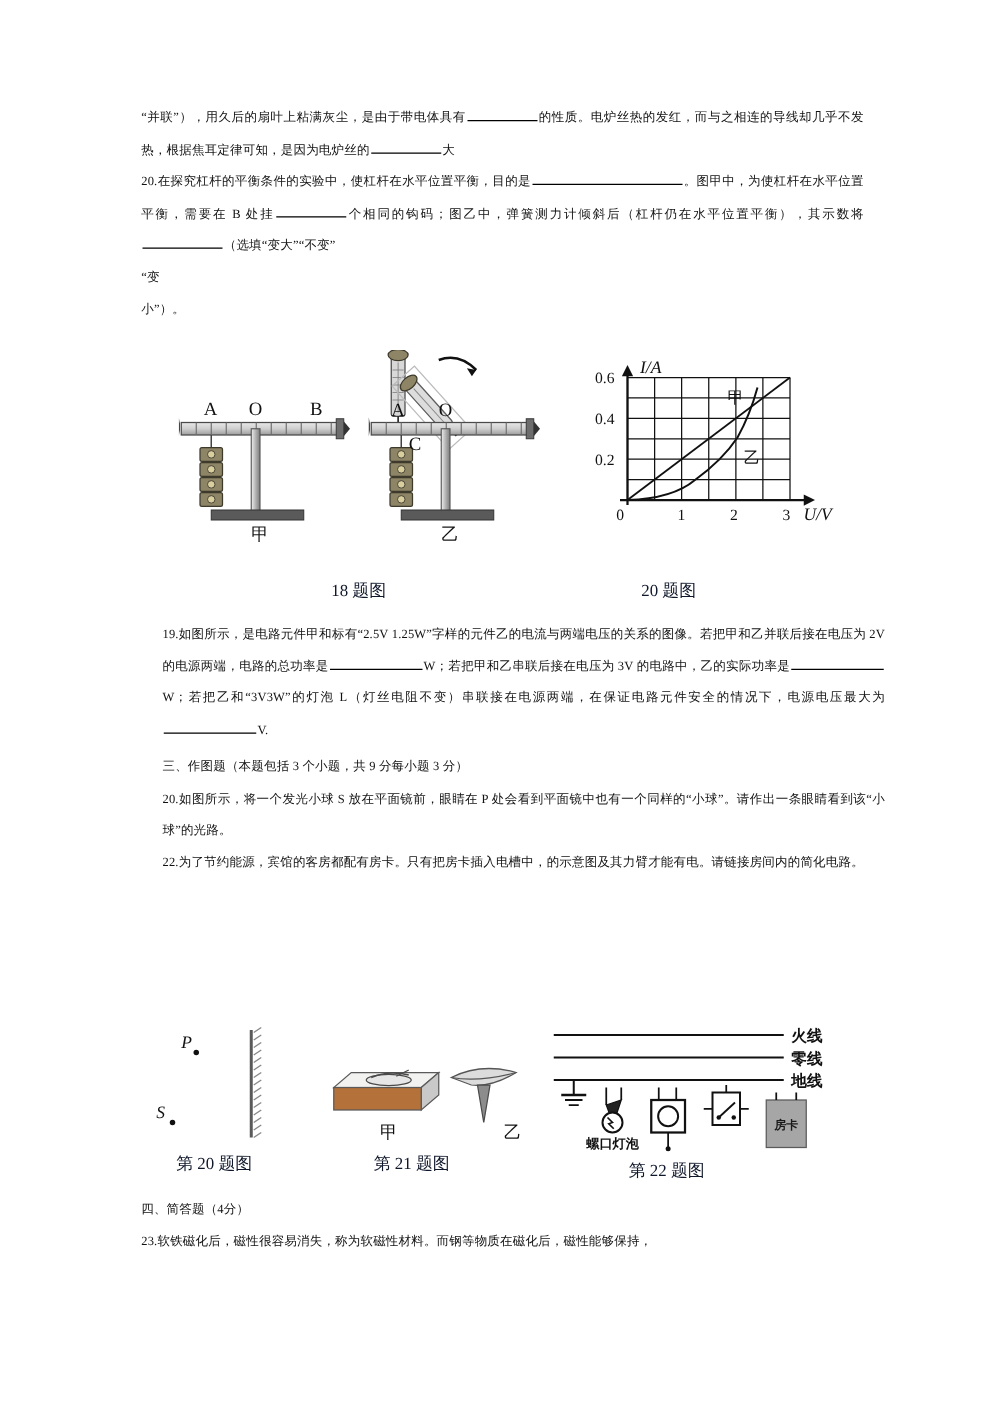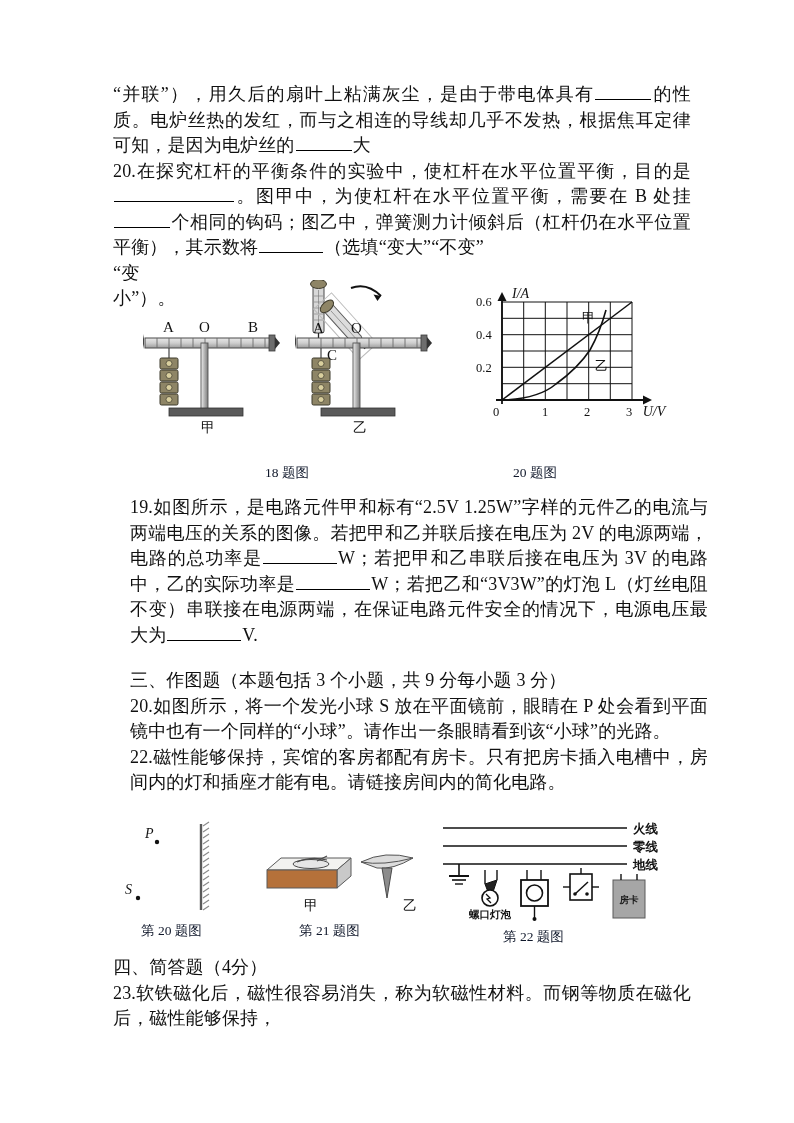--- a/index.html
+++ b/index.html
@@ -22,29 +22,29 @@
     height: 1123px;
     background: #fff;
   }
   .content {
     position: absolute;
     left: 113px;
     top: 82px;
     width: 578px;
   }
   .para {
-    font-size: 18px;
+    font-size: 10px;
     line-height: 25.5px;
     letter-spacing: 0.15px;
     text-align: justify;
     margin: 0;
     color: #111;
   }
   .para.heading {
-    margin-top: 20px;
+    margin-top: 4px;
   }
   .blank {
     display: inline-block;
     border-bottom: 1px solid #000;
     vertical-align: baseline;
     height: 14px;
     margin: 0 1px;
   }
   .b-sm { width: 56px; }
   .b-md { width: 64px; }
@@ -302,21 +302,21 @@
 
   <div style="position:absolute; left:130px; top:495px; width:578px;">
 
     <p class="para"><span>19.</span><span>如图所示，是电路元件甲和标有“2.5V 1.25W”字样的元件乙的电流与两端电压的关系</span><span>的图像。若把甲和乙并联后接在电压为 2V 的电源两端，电路的总功率是</span><span class="blank b-lg"></span><span>W；若</span><span>把甲和乙串联后接在电压为 3V 的电路中，乙的实际功率是</span><span class="blank b-lg"></span><span>W；若把乙和“3V</span><span>3W”的灯泡 L（灯丝电阻不变）串联接在电源两端，在保证电路元件安全的情况下，电源</span><span>电压最大为</span><span class="blank b-lg"></span><span>V.</span></p>
 
     <p class="para heading">三、作图题（本题包括 3 个小题，共 9 分每小题 3 分）</p>
 
     <p class="para"><span>20.</span><span>如图所示，将一个发光小球 S 放在平面镜前，眼睛在 P 处会看到平面镜中也有一个同样</span><span>的“小球”。请作出一条眼睛看到该“小球”的光路。</span></p>
 
 
-    <p class="para"><span>22.</span><span>磁性能够保持，宾馆的客房都配有房卡。只有把房卡插入电槽中，房间内的灯和插座</span><span>才能有电。请链接房间内的简化电路。</span></p>
+    <p class="para"><span>22.</span><span>为了节约能源，宾馆的客房都配有房卡。只有把房卡插入电槽中，的示意图及其力臂</span><span>才能有电。请链接房间内的简化电路。</span></p>
   </div>
 
   <div class="fig-row-2">
 
     <div class="mirror-fig">
       <svg width="130" height="100" viewBox="0 0 130 100">
 
         <line x1="76" y1="6" x2="76" y2="92" stroke="#5a5a5a" stroke-width="2.4"></line>
 
         <g stroke="#8a8a8a" stroke-width="1.1">

